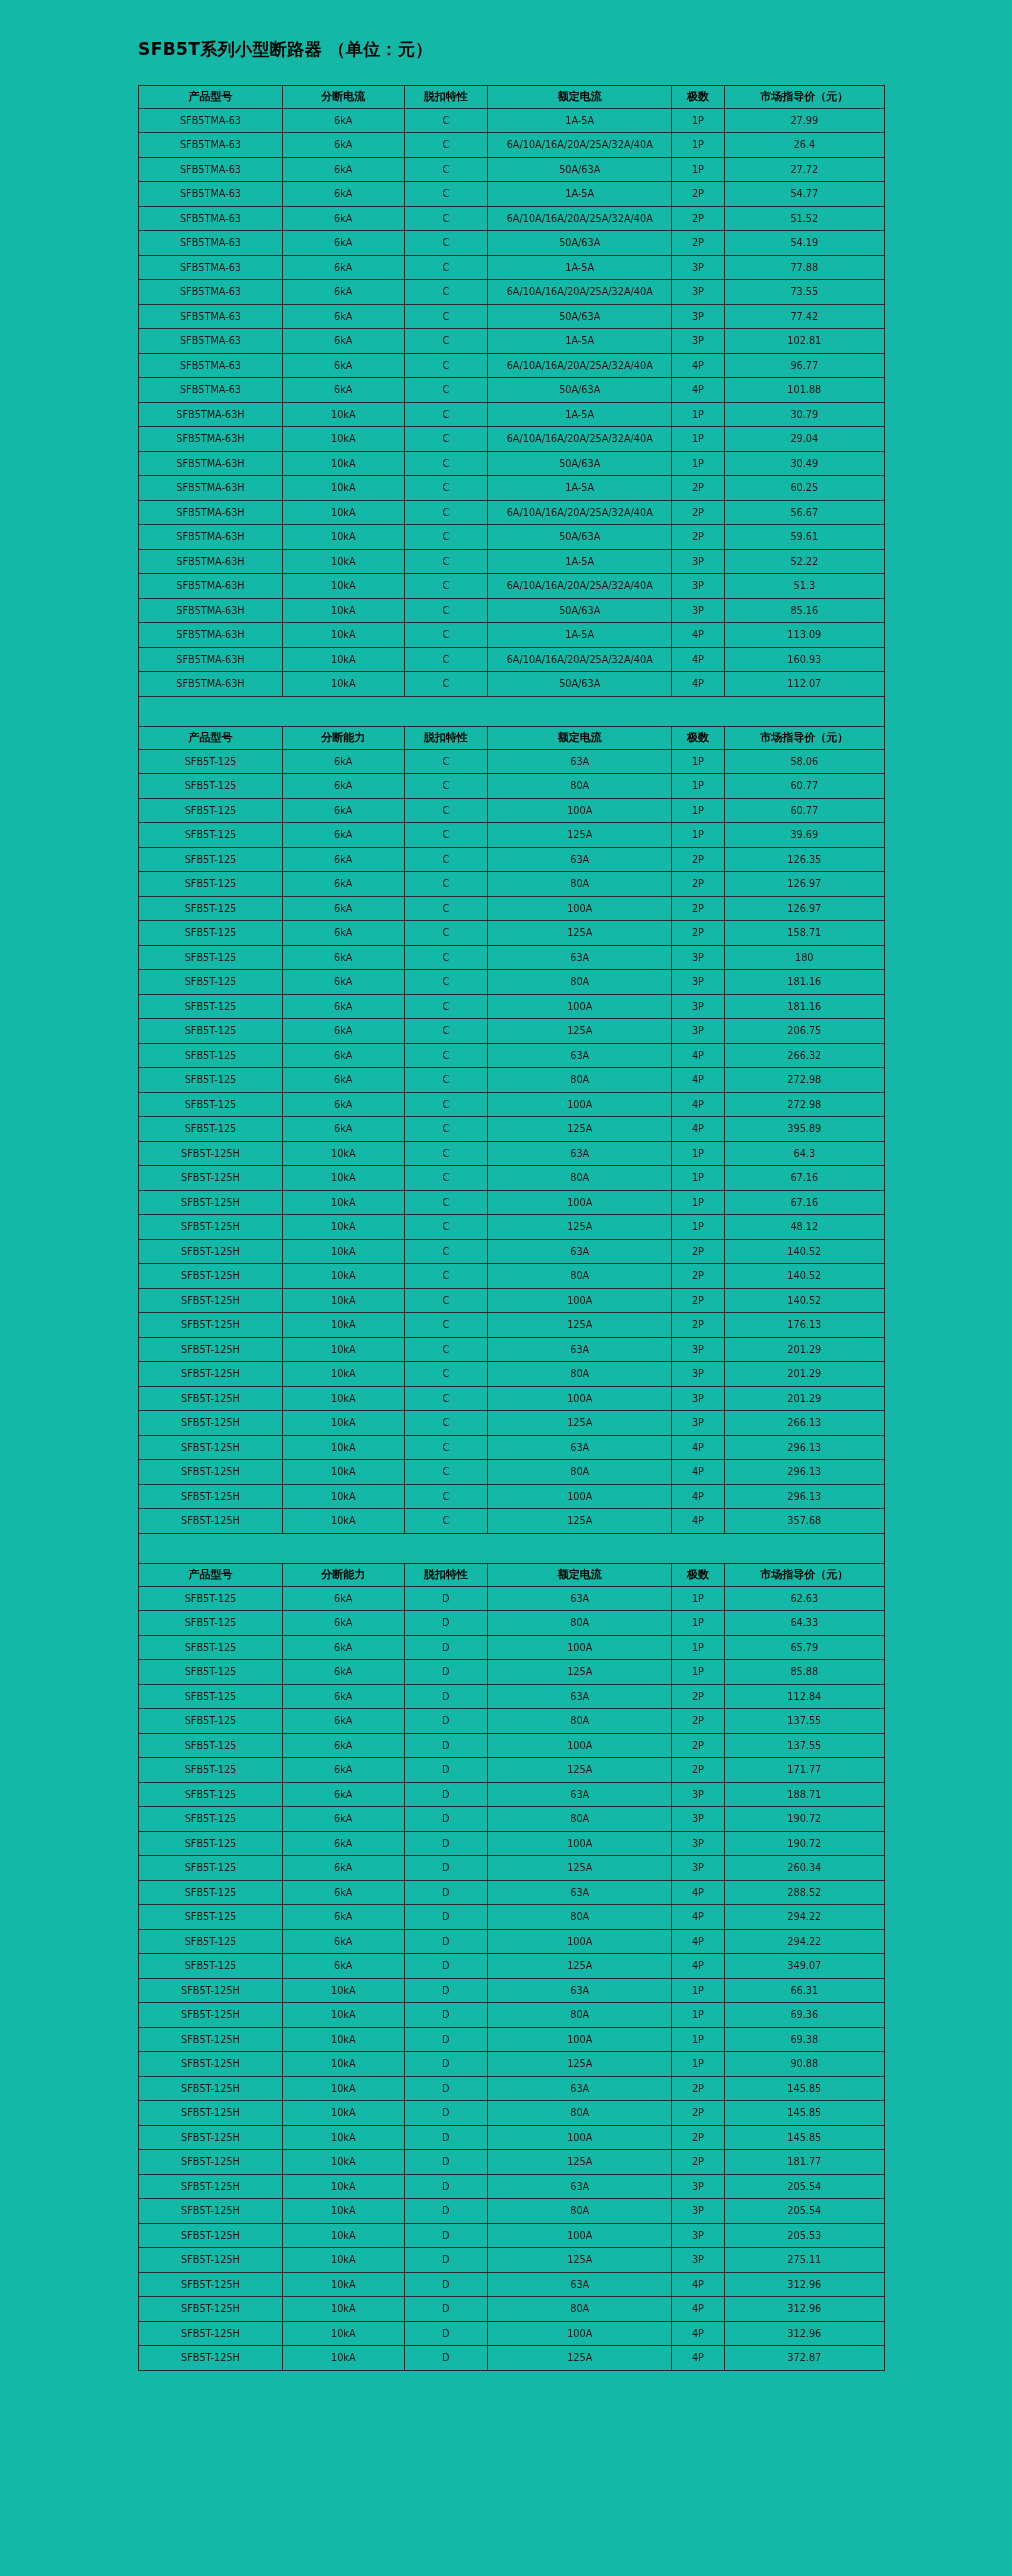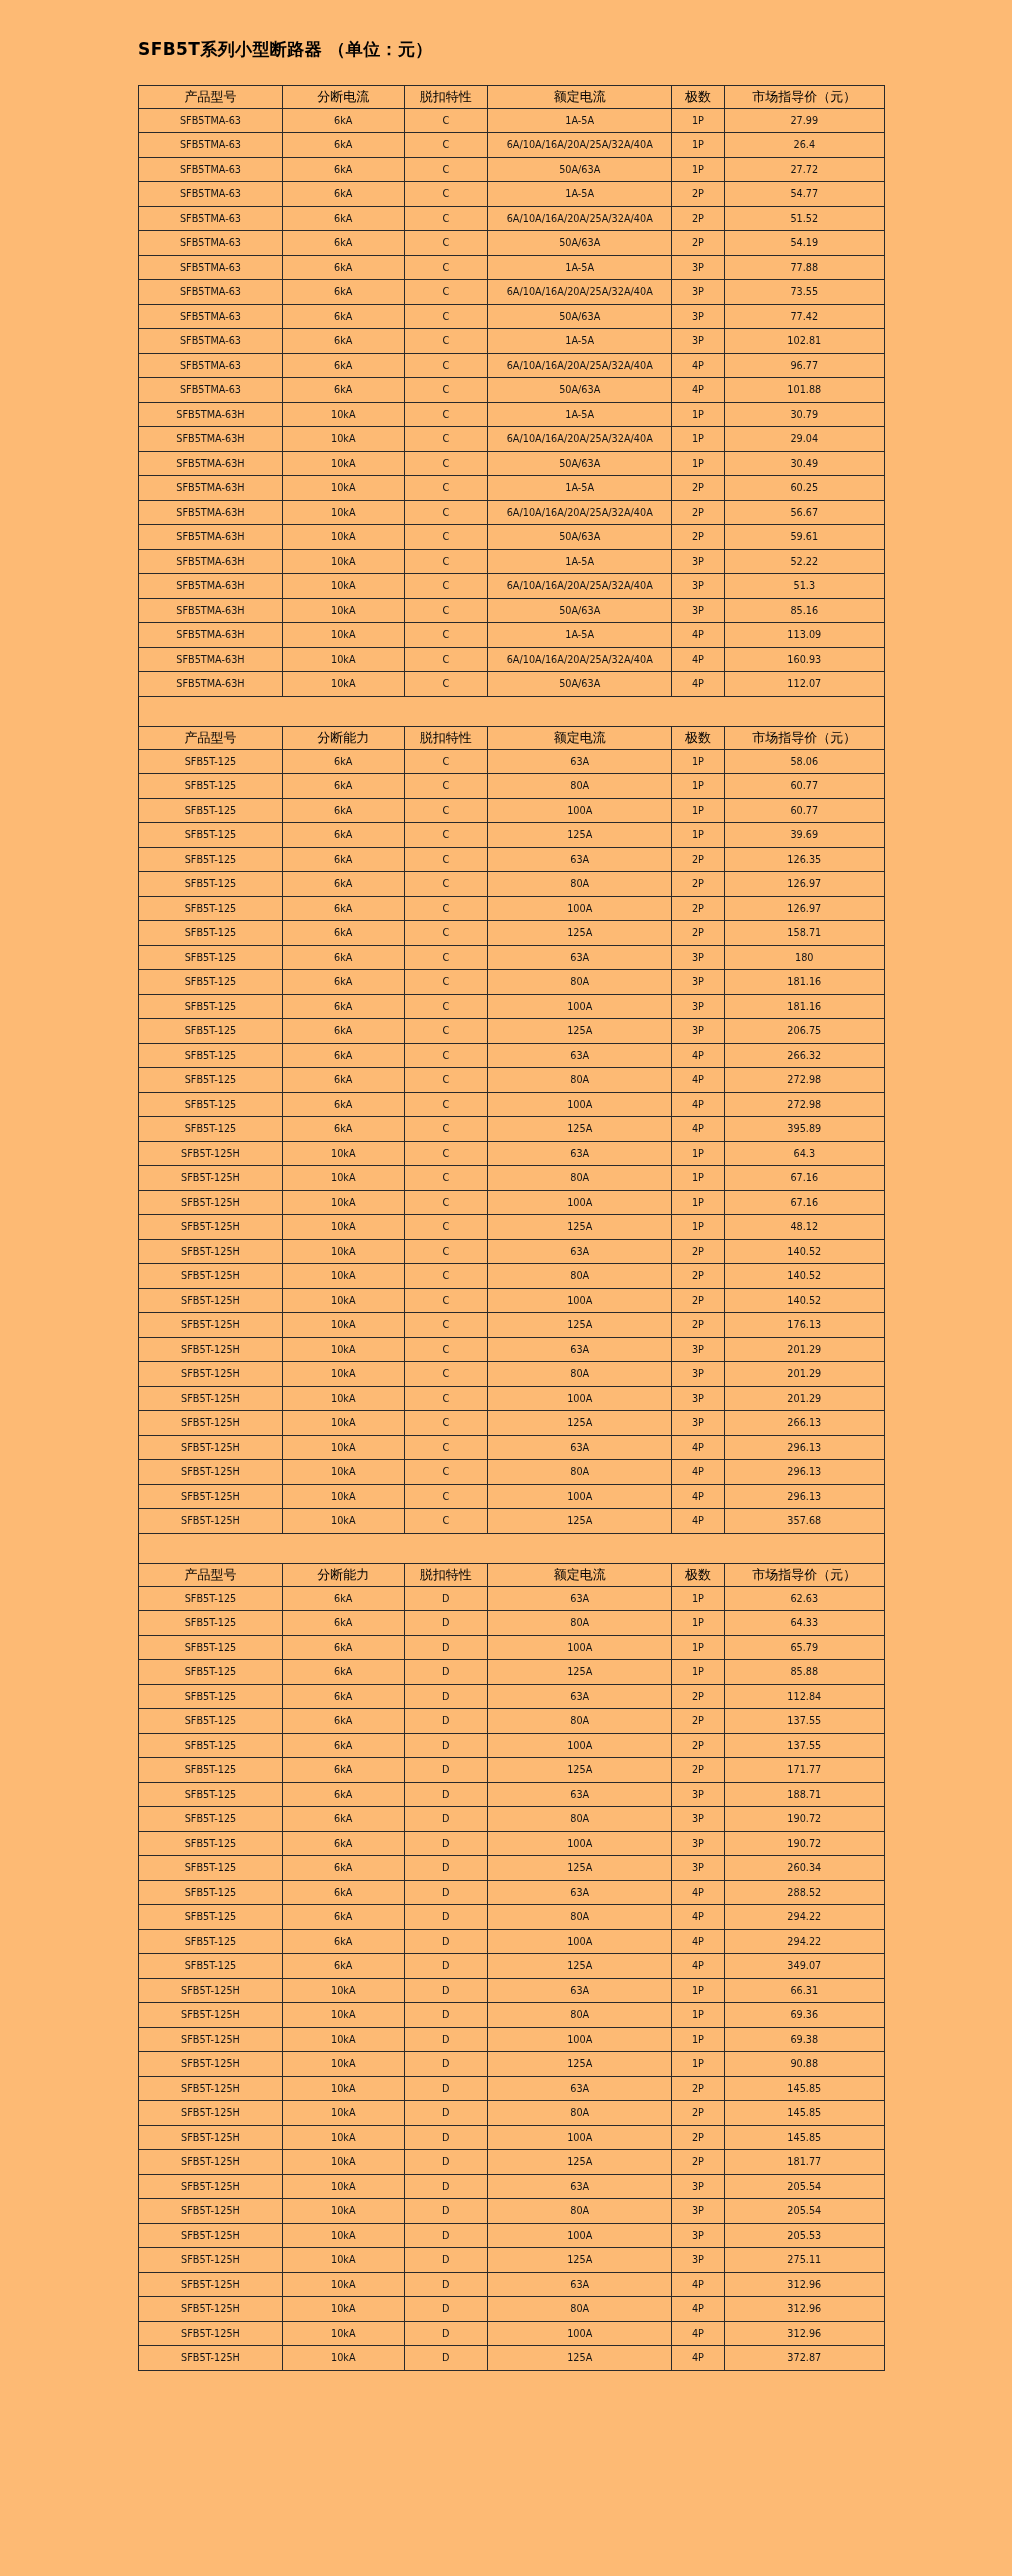--- a/index.html
+++ b/index.html
@@ -5,21 +5,21 @@
   html, body { margin: 0; padding: 0; background: #ffffff; }
   body {
     font-family: "DejaVu Sans", "Liberation Sans", sans-serif;
     color: #111111;
     -webkit-font-smoothing: antialiased;
   }
   .page {
     position: relative;
     width: 1013px;
     height: 2576px;
-    background: #fdba74;
+    background: #14b8a6;
     overflow: hidden;
   }
   .content {
     position: absolute;
     left: 138px;
     top: 38px;
     width: 747px;
   }
   .doc-title {
     font-size: 17px;
@@ -40,22 +40,22 @@
     border: 0.8px solid #2a2a2a;
     text-align: center;
     vertical-align: middle;
     padding: 0 1.7px;
     overflow: hidden;
     white-space: nowrap;
     box-sizing: border-box;
   }
   table.price-table th {
     height: 23px;
-    font-size: 13px;
-    font-weight: normal;
+    font-size: 11px;
+    font-weight: bold;
     color: #000000;
   }
   table.price-table td {
     height: 24.5px;
     font-size: 9.7px;
     font-weight: normal;
     color: #141414;
   }
   col.c-model   { width: 19.3%; }
   col.c-break   { width: 16.3%; }

